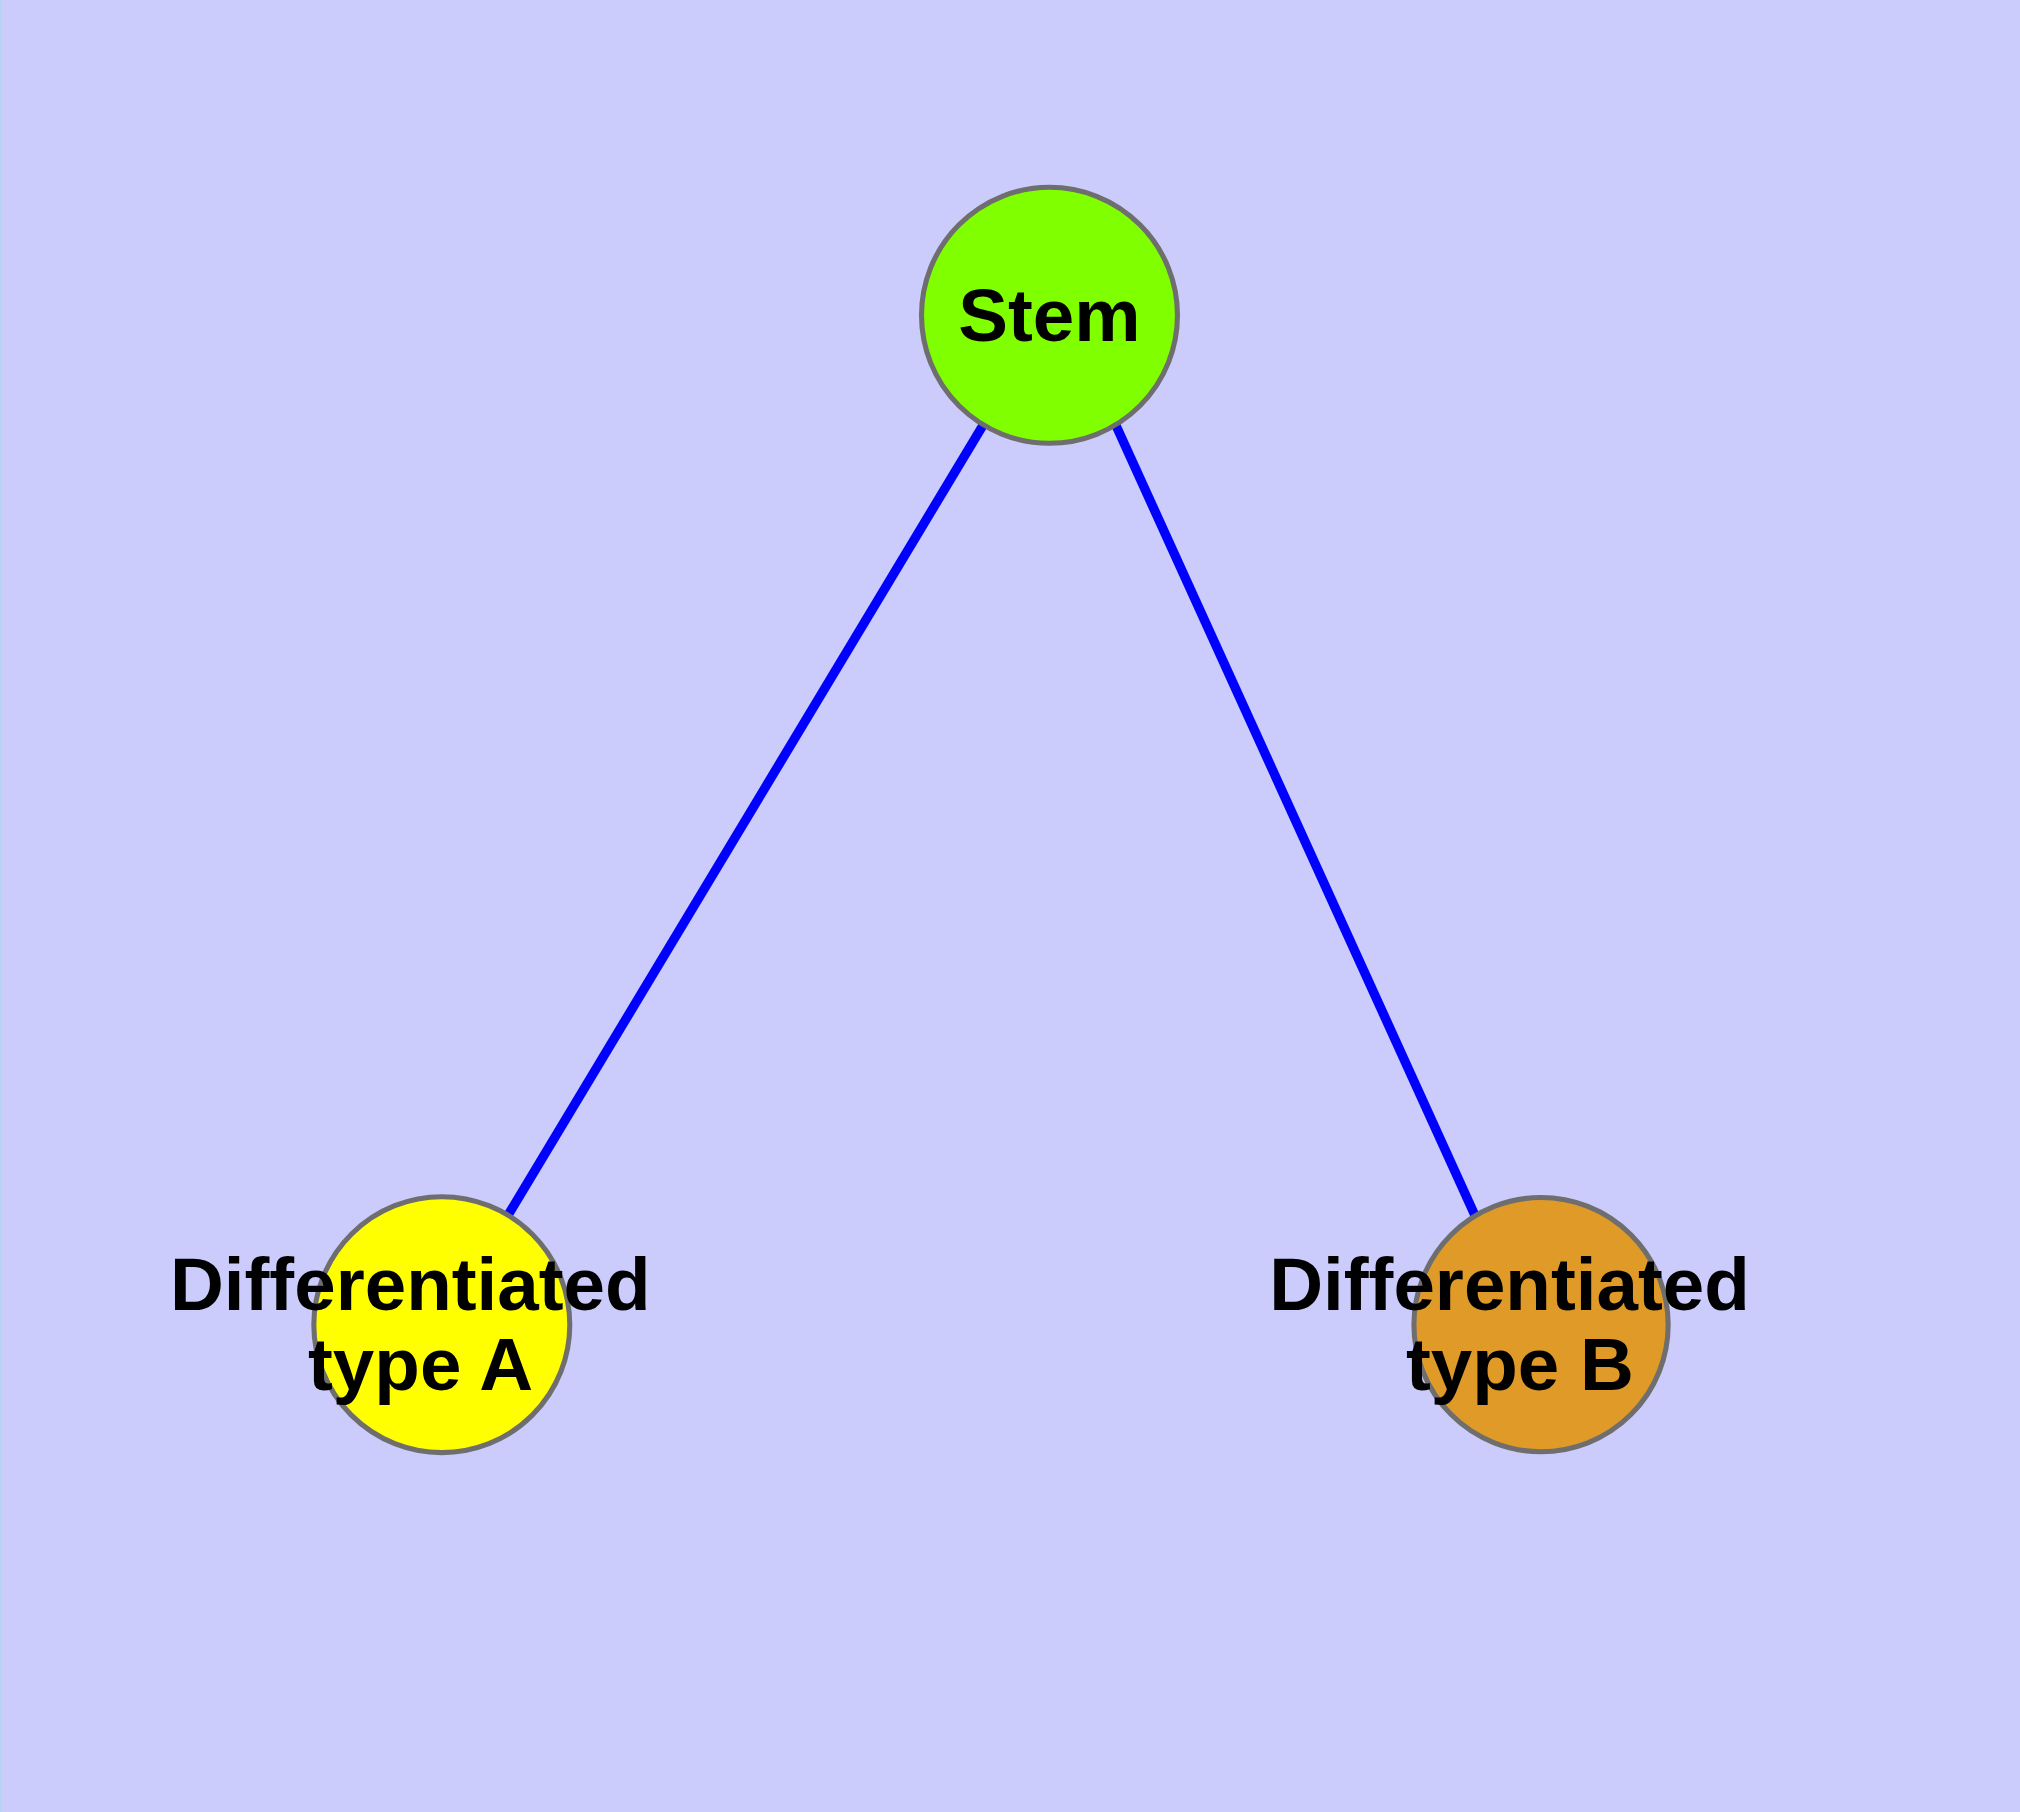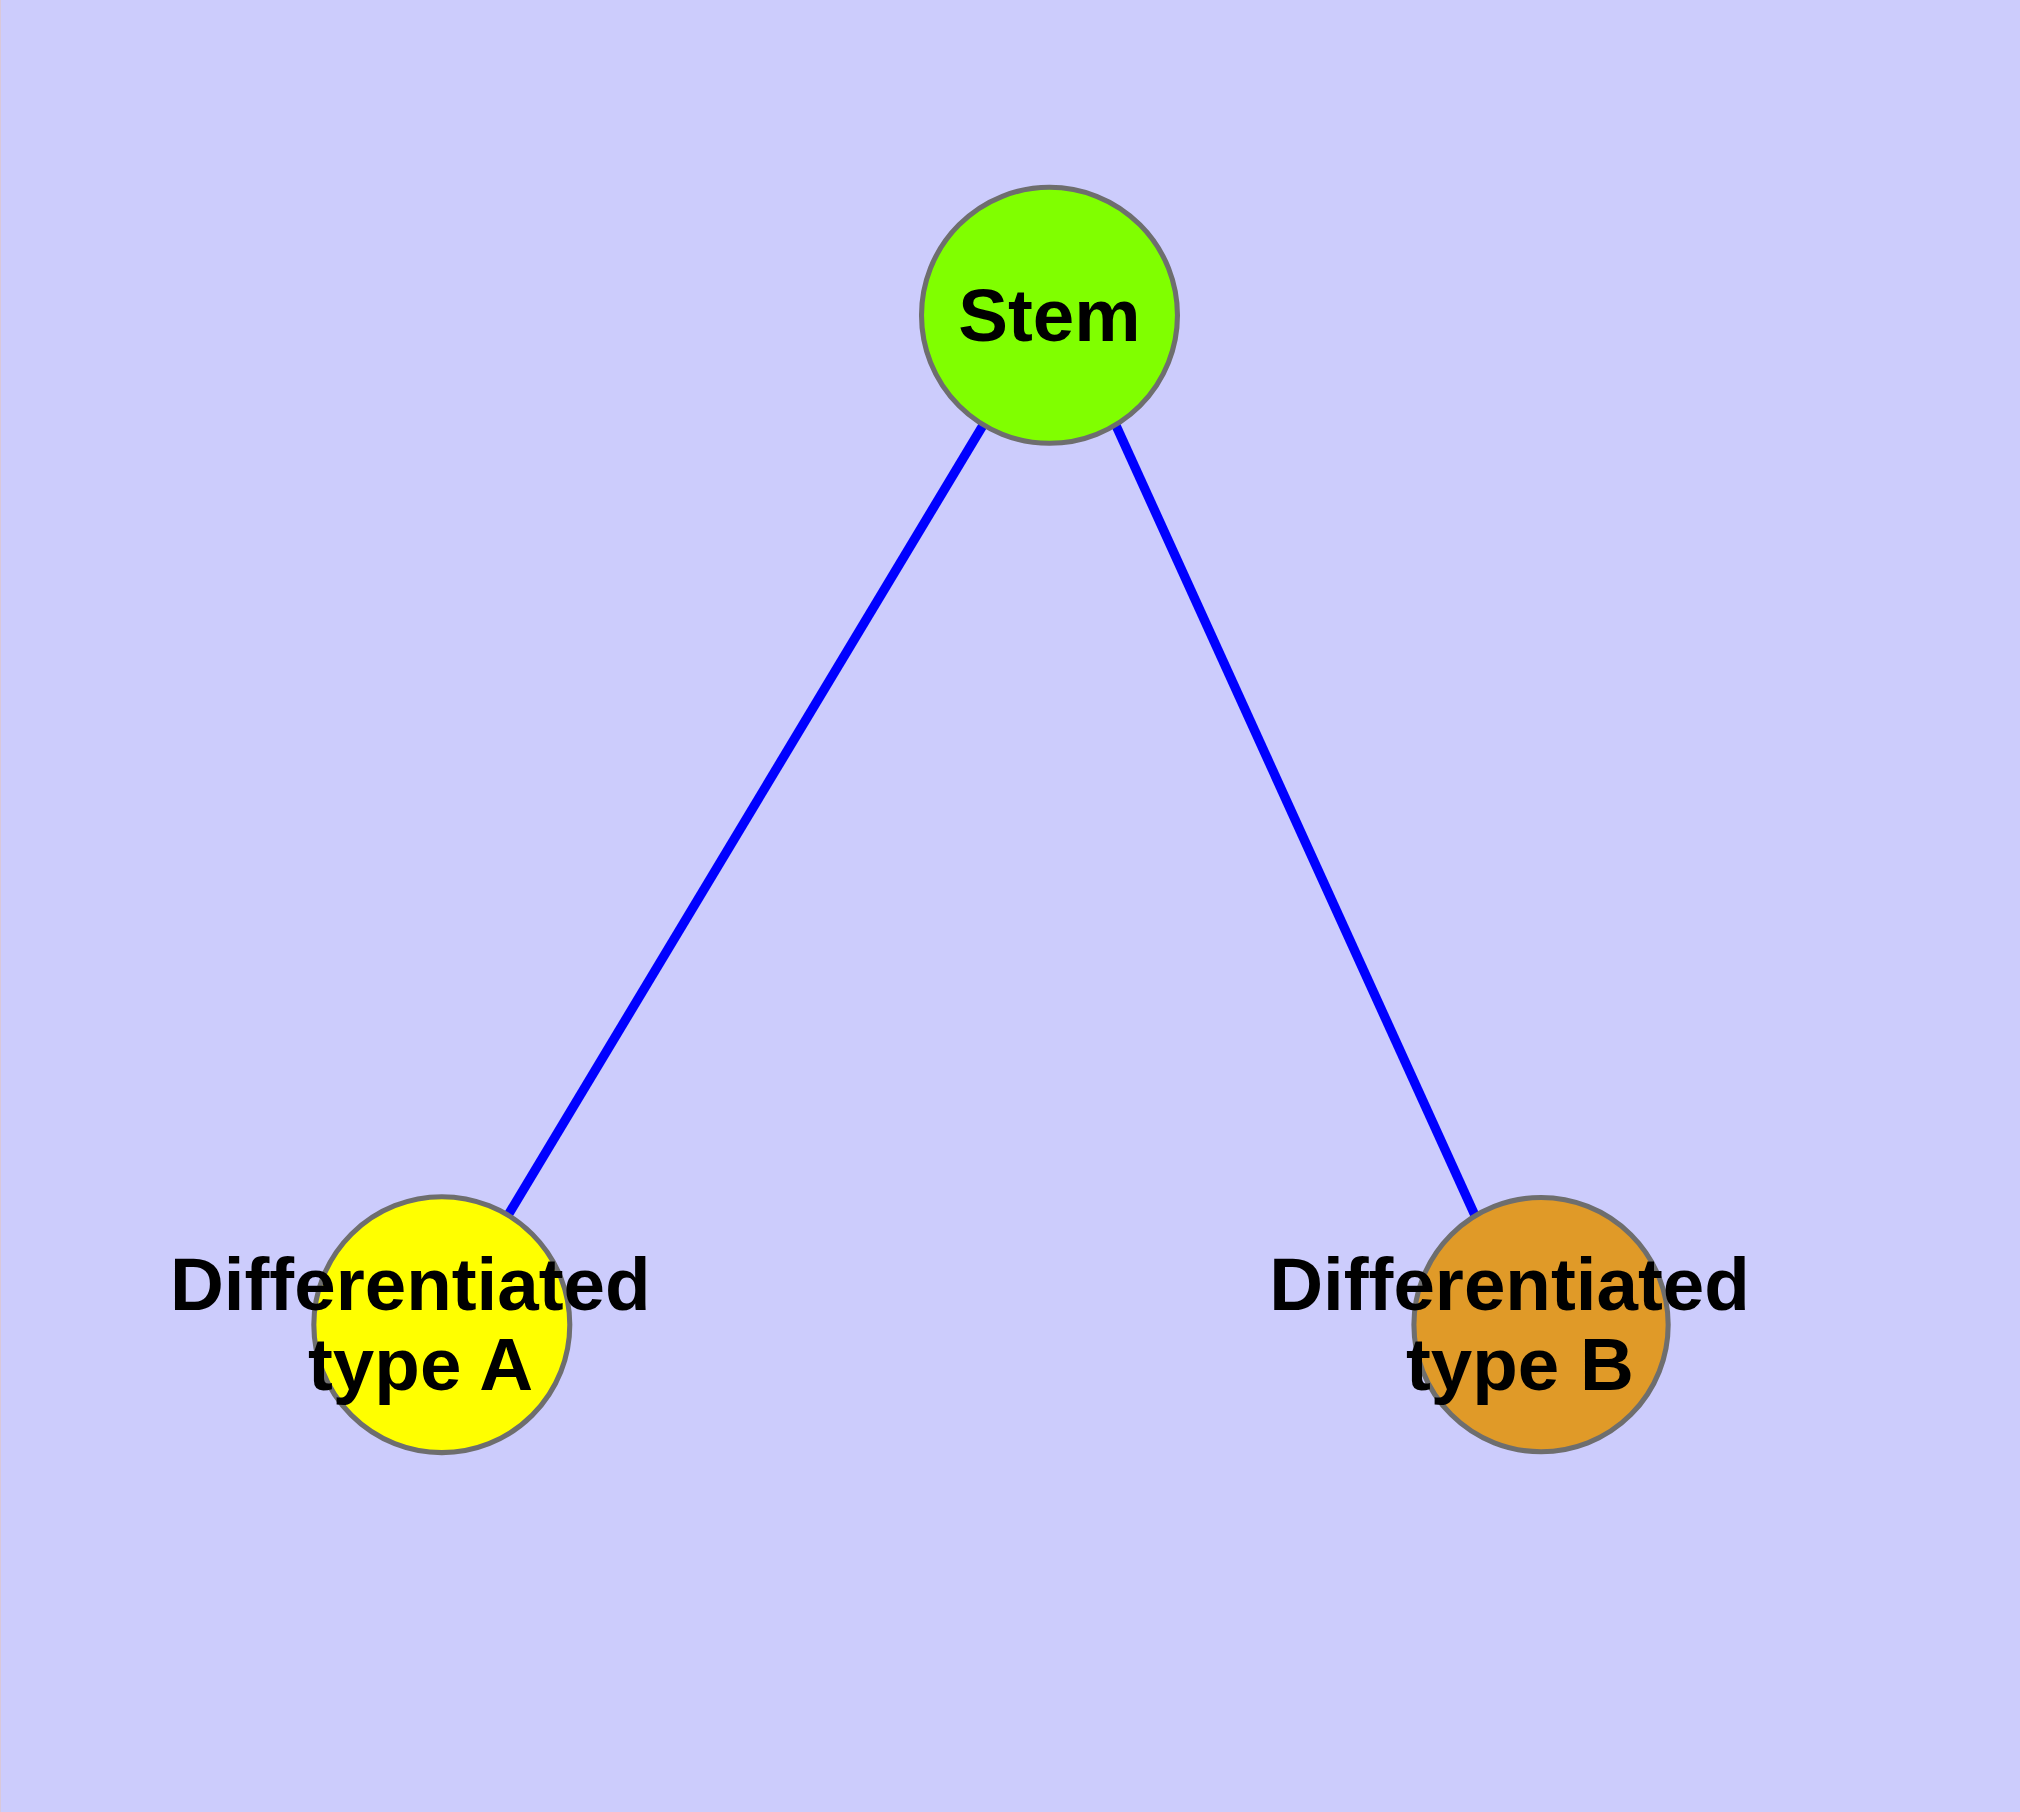--- a/index.html
+++ b/index.html
@@ -29,21 +29,21 @@
   .node-label {
     font-family: "Liberation Sans", sans-serif;
     font-weight: bold;
     fill: #000000;
     paint-order: normal;
   }
 </style>
 </head>
 <body>
 
-<div id="canvas" style="width: 2021px; height: 1812px; background: #fdba74;">
+<div id="canvas" style="width: 2021px; height: 1812px; background: #5eead4;">
   <svg id="graph-svg" viewBox="0 0 2384 2138" style="width: 2021px; height: 1812px;">
 
     <rect x="0" y="0" width="2384" height="2138" fill="#ccccfc"></rect>
 
     <g>
       <line x1="1160" y1="501" x2="599" y2="1434" stroke="#0000ff" stroke-width="11" stroke-linecap="butt"></line>
       <line x1="1316" y1="501" x2="1740" y2="1434" stroke="#0000ff" stroke-width="11" stroke-linecap="butt"></line>
     </g>
 
     <g>

